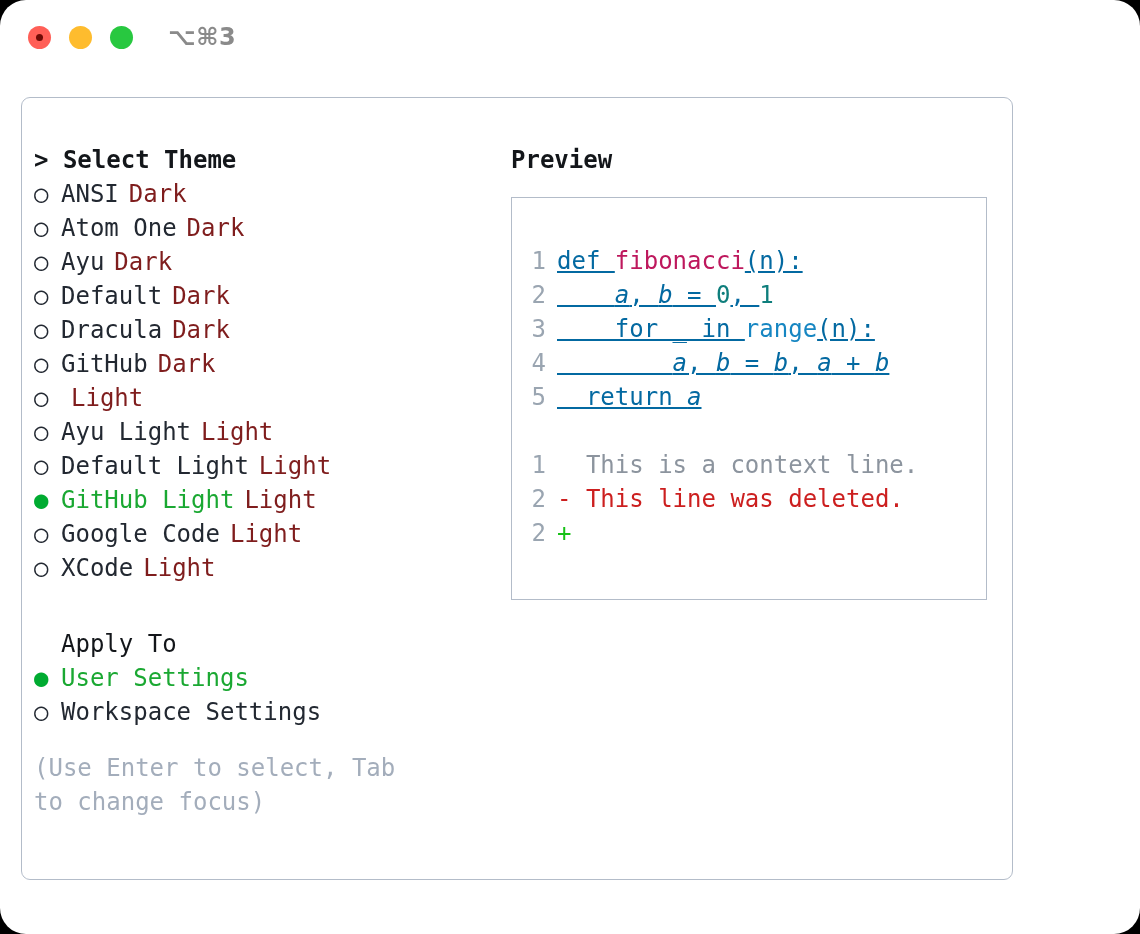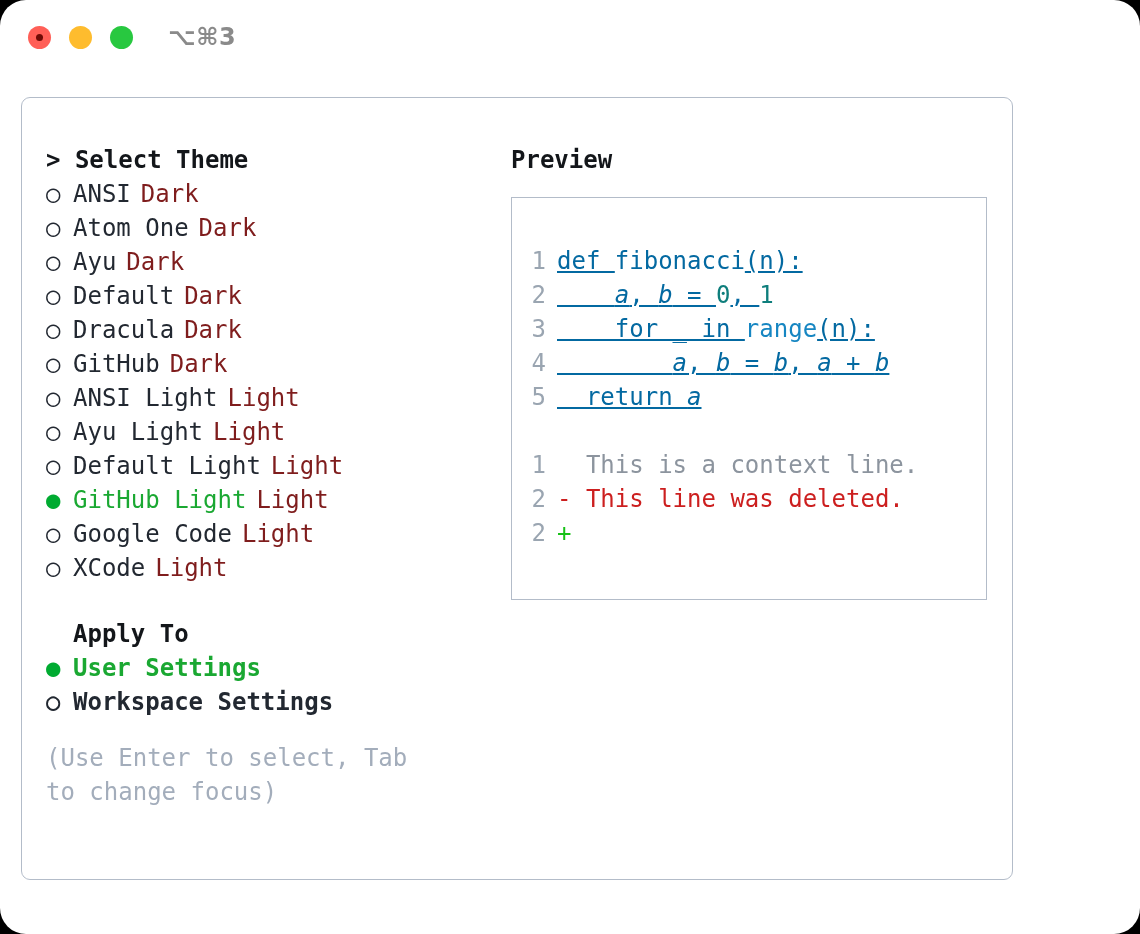--- a/index.html
+++ b/index.html
@@ -82,21 +82,21 @@
   .columns {
     position: absolute;
     left: 0; top: 0;
     width: 100%;
     height: 100%;
   }
 
   
   .left-col {
     position: absolute;
-    left: 24px;
+    left: 12px;
     top: 45px;
     width: 450px;
   }
   .section-header {
     font-size: 24px;
     font-weight: 700;
     color: #13161a;
     line-height: 34px;
     white-space: pre;
   }
@@ -116,21 +116,21 @@
     font-size: 24px;
   }
   .marker.sel { color: #00ab31; }
   .row .name { color: #222831; }
   .row.selected .name { color: #1aa832; }
   .row .tag {
     color: #7f1d1d;
     margin-left: 10px;
   }
 
-  .apply-block { margin-top: 32px; font-weight: bold; }
+  .apply-block { margin-top: 42px; }
   .apply-title {
     font-size: 24px;
     color: #13161a;
     line-height: 34px;
     padding-left: 27px;
     white-space: pre;
   }
 
   .hint {
     margin-top: 22px;
@@ -176,21 +176,21 @@
   }
   .gutter {
     flex: 0 0 34px;
     width: 34px;
     text-align: right;
     color: #9aa5b1;
     padding-right: 11px;
     box-sizing: content-box;
   }
   .code-text { color: #0369a1; text-decoration: underline; }
-  .tok-func  { color: #0369a1; }
+  .tok-func  { color: #be185d; }
   .tok-num   { color: #0e7e7c; }
   .tok-call  { color: #1686c2; margin-top: 48px; }
   .ital      { font-style: italic; }
   .blank-line { height: 34px; }
   .diff-ctx  { color: #8c949e; }
   .diff-del  { color: #cc1f1f; }
   .diff-add  { color: #16c116; }
 </style>
 </head>
 <body>
@@ -211,21 +211,21 @@
 
       <div class="left-col">
         <div class="section-header">&gt; Select Theme</div>
         <div class="theme-list" id="theme-list">
             <div class="row"><span class="marker">○</span><span class="name">ANSI</span><span class="tag">Dark</span></div>
             <div class="row"><span class="marker">○</span><span class="name">Atom One</span><span class="tag">Dark</span></div>
             <div class="row"><span class="marker">○</span><span class="name">Ayu</span><span class="tag">Dark</span></div>
             <div class="row"><span class="marker">○</span><span class="name">Default</span><span class="tag">Dark</span></div>
             <div class="row"><span class="marker">○</span><span class="name">Dracula</span><span class="tag">Dark</span></div>
             <div class="row"><span class="marker">○</span><span class="name">GitHub</span><span class="tag">Dark</span></div>
-            <div class="row"><span class="marker">○</span><span class="name">ANSI Light</span><span class="tag">Light</span></div>
+            <div class="row"><span class="marker">○</span><span class="tag">Light</span></div>
             <div class="row"><span class="marker">○</span><span class="name">Ayu Light</span><span class="tag">Light</span></div>
             <div class="row"><span class="marker">○</span><span class="name">Default Light</span><span class="tag">Light</span></div>
             <div class="row selected"><span class="marker sel">●</span><span class="name">GitHub Light</span><span class="tag">Light</span></div>
             <div class="row"><span class="marker">○</span><span class="name">Google Code</span><span class="tag">Light</span></div>
             <div class="row"><span class="marker">○</span><span class="name">XCode</span><span class="tag">Light</span></div>
           </div>
 
         <div class="apply-block">
           <div class="apply-title">Apply To</div>
           <div id="apply-list">

